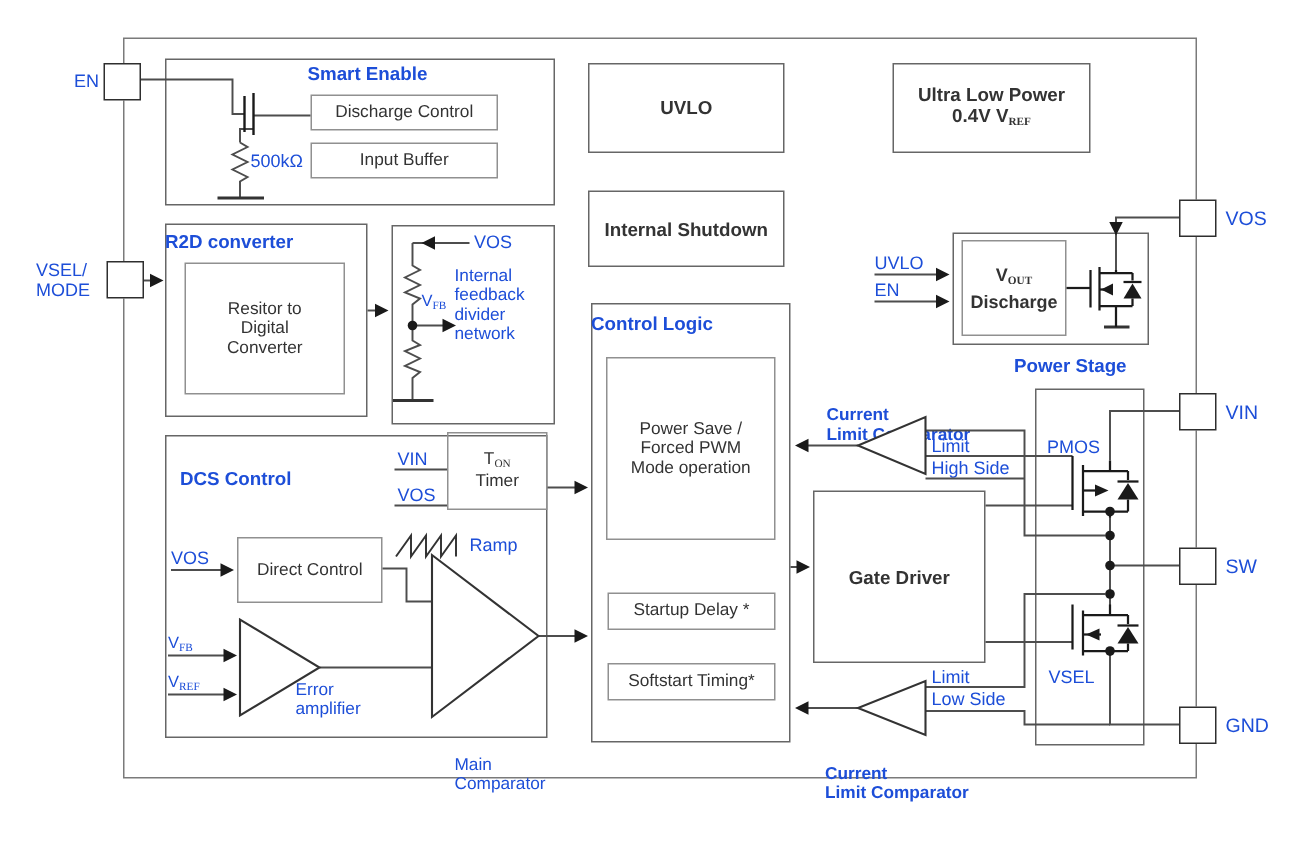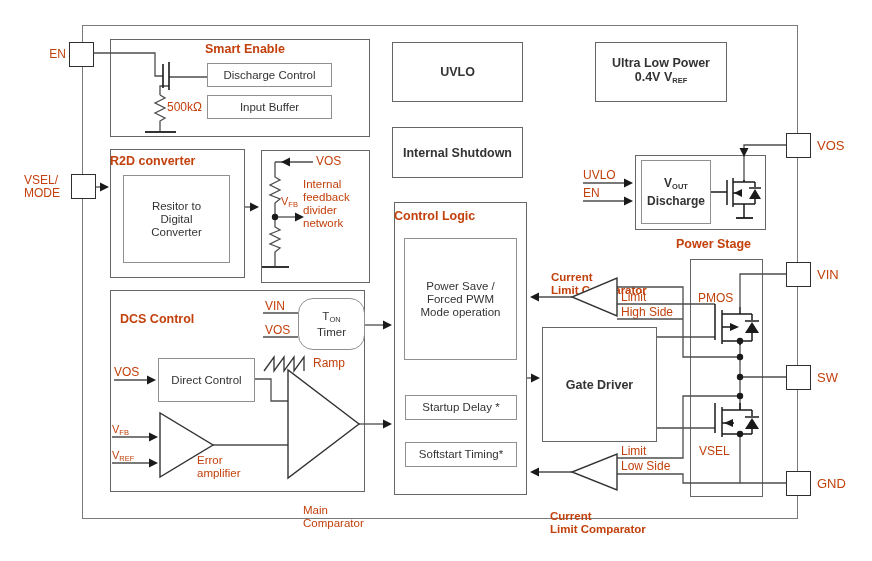--- a/index.html
+++ b/index.html
@@ -2,27 +2,27 @@
 <html><head>
 <meta charset="utf-8">
 <style>
   html,body{margin:0;padding:0;background:#fff;}
   #stage{position:relative;width:872px;height:561px;background:#fff;
          font-family:"Liberation Sans","DejaVu Sans",sans-serif;color:#333;overflow:hidden;}
   .box{position:absolute;box-sizing:border-box;border:1.3px solid #666;background:transparent;}
   .box.light{border:1.2px solid #909090;}
   .box.chip{border:1.4px solid #7a7a7a;}
   .pin{position:absolute;box-sizing:border-box;width:25px;height:25px;border:1.6px solid #2e2e2e;background:#fff;}
-  .lbl{position:absolute;font-size:12px;line-height:13px;white-space:pre;color:#c2410c;}
+  .lbl{position:absolute;font-size:12px;line-height:13px;white-space:pre;color:#1d4ed8;}
   .lbl.b{font-weight:bold;}
   .lbl.ctr{text-align:left;white-space:normal;}
   .flexbox{display:flex;align-items:center;justify-content:center;flex-direction:column;text-align:center;}
   .fs11{font-size:11.5px;line-height:13px;}
   .fs12b{font-size:12.5px;line-height:14px;font-weight:bold;}
-  sub{font-size:7.5px;vertical-align:-2px;letter-spacing:0;}
+  sub{font-size:7.5px;vertical-align:-2px;letter-spacing:0;font-family:Liberation Serif, serif;}
   svg.overlay{position:absolute;left:0;top:0;pointer-events:none;}
 </style>
 </head>
 <body>
 
 <div id="stage">
 
   <div class="box chip" style="left:82px;top:25px;width:716px;height:494px;"></div>
 
   <div class="box" style="left:110px;top:39px;width:260px;height:98px;"></div>
@@ -80,21 +80,21 @@
   </div>
   <div class="box light flexbox fs11" style="left:405px;top:395px;width:112px;height:25px;">
     <span>Startup Delay *</span>
   </div>
   <div class="box light flexbox fs11" style="left:405px;top:442px;width:112px;height:25px;">
     <span>Softstart Timing*</span>
   </div>
 
   <div class="box" style="left:110px;top:290px;width:255px;height:202px;"></div>
   <div class="lbl b ctr" style="left:120px;top:313px;width:150px;font-size:12.5px;">DCS Control</div>
-  <div class="box light flexbox fs11" style="left:298px;top:298px;width:67px;height:52px;border-radius:15px;">
+  <div class="box light flexbox fs11" style="left:298px;top:288px;width:67px;height:52px;">
     <span><span>T</span><sub>ON</sub></span>
     <span>Timer</span>
   </div>
   <div class="lbl" style="left:265px;top:300px;">VIN</div>
   <div class="lbl" style="left:265px;top:324px;">VOS</div>
   <div class="box light flexbox fs11" style="left:158px;top:358px;width:97px;height:44px;">
     <span>Direct Control</span>
   </div>
   <div class="lbl" style="left:114px;top:366px;">VOS</div>
   <div class="lbl" style="left:313px;top:357px;">Ramp</div>

